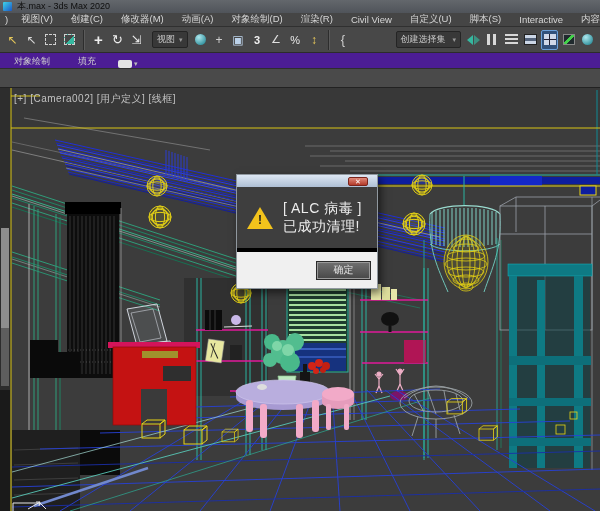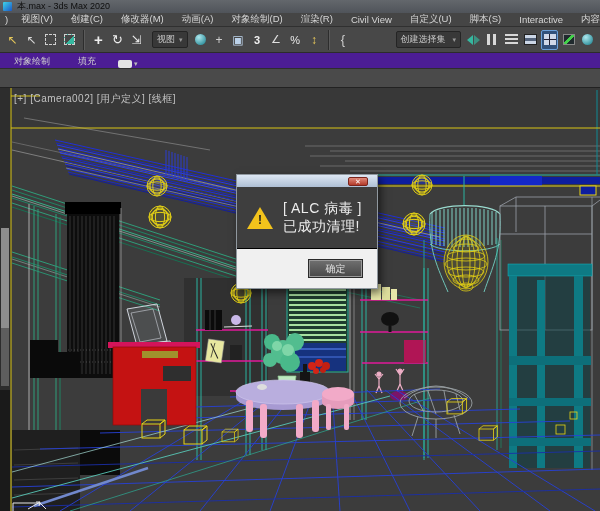--- a/index.html
+++ b/index.html
@@ -50,21 +50,21 @@
 
   
   .dialog{position:absolute;left:236px;top:174px;width:142px;z-index:10;border:1px solid #90989f;box-shadow:3px 4px 8px rgba(0,0,0,.55);background:#3e3e3e;}
   .dlg-title{position:relative;height:12px;background:linear-gradient(#dde7f3,#aebfd4);}
   .dlg-close{position:absolute;right:9px;top:2px;width:20px;height:9px;background:linear-gradient(#e0897a,#b23a2a);border:1px solid #7a241c;border-radius:2px;color:#fff;font-size:7px;line-height:7px;text-align:center;}
   .dlg-body{height:61px;display:flex;align-items:center;padding:0 10px;gap:10px;background:#3e3e3e;}
   .warn{position:relative;width:26px;height:22px;flex:none;}
   .warn .tri{position:absolute;left:0;top:0;width:0;height:0;border-left:13px solid transparent;border-right:13px solid transparent;border-bottom:22px solid #f2c31c;}
   .warn .bang{position:absolute;left:0;right:0;top:6px;text-align:center;color:#1c1c1c;font-weight:bold;font-size:12px;}
   .dlg-msg{font-size:14px;color:#ececec;letter-spacing:.5px;}
-  .dlg-footer{height:40px;background:#f0f0f0;border-top:1px solid #000000;display:flex;justify-content:flex-end;align-items:center;padding-right:15px;}
+  .dlg-footer{height:40px;background:#f0f0f0;border-top:4px solid #000000;display:flex;justify-content:flex-end;align-items:center;padding-right:7px;}
   .dlg-ok{width:53px;height:17px;background:linear-gradient(#6e6e6e,#4a4a4a);border:1px solid #9a9a9a;outline:1px solid #2a2a2a;color:#e0e0e0;font-size:10px;line-height:14px;padding:0;}
 </style>
 </head>
 <body>
 
 <div class="screen">
 
   <div class="titlebar">
     <span class="app-icon"></span>
     <span>本.max - 3ds Max 2020</span>

